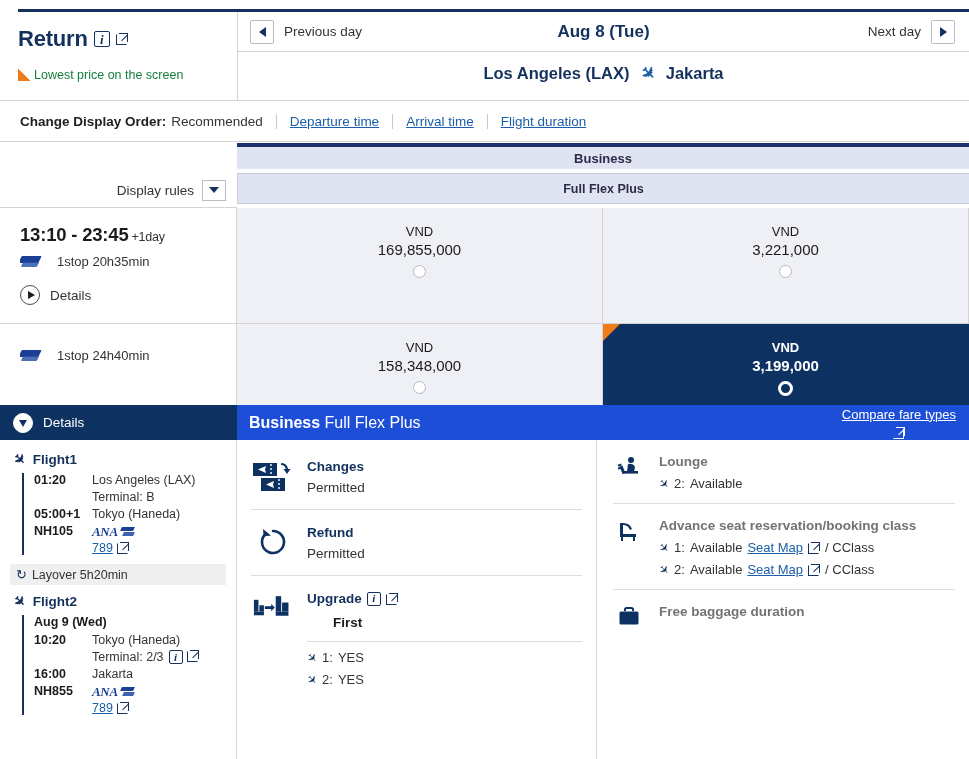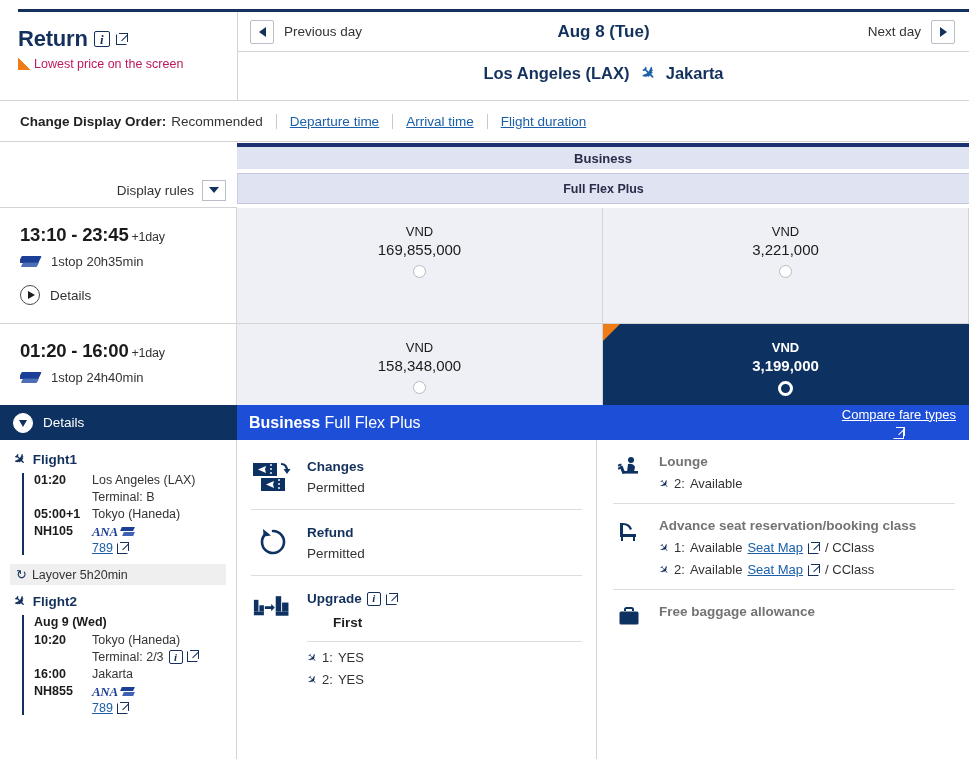--- a/index.html
+++ b/index.html
@@ -46,22 +46,22 @@
   }
   .ext::after {
     content: ""; position: absolute; right: 0; top: 0px; width: 8px; height: 8px;
     border-top: 1.3px solid #13315c; border-right: 1.3px solid #13315c;
   }
   .ext i {
     position: absolute; right: 0px; top: 1px; width: 9px; height: 1.3px;
     background: #13315c; transform: rotate(-45deg); transform-origin: right center;
   }
   .lowest-row {
-    display: flex; align-items: center; gap: 4px; margin-top: 5px;
-    font-size: 12.5px; color: #be185d;
+    display: flex; align-items: center; gap: 4px; margin-top: 16px;
+    font-size: 12.5px; color: #15803d;
   }
   .flag-tri {
     width: 12px; height: 12px;
     background: linear-gradient(to bottom left, transparent 50%, #ef7d17 50%);
   }
 
   .hdr-right { flex: 1; display: flex; flex-direction: column; }
   .daynav {
     height: 40px; display: flex; align-items: center;
     border-bottom: 1px solid #d4d4d4; padding: 0 14px 0 12px; position: relative;
@@ -141,21 +141,21 @@
 
   
   .itin {
     padding: 16px 0 0 20px; border-bottom: 1px solid #d4d4d4;
     border-right: 1px solid #d4d4d4;
   }
   .itin.r1 { height: 116px; }
   .itin.r2 { height: 90px; }
   .times { font-size: 18.5px; font-weight: bold; color: #1b1b1b; letter-spacing: -.2px; }
   .plusday { font-size: 12.5px; font-weight: normal; color: #333; margin-left: 3px; }
-  .stops { display: flex; align-items: center; gap: 9px; margin-top: 8px; }
+  .stops { display: flex; align-items: center; gap: 15px; margin-top: 8px; }
   .ana-mark {
     width: 22px; height: 13px; position: relative; overflow: hidden;
   }
   .ana-mark::before {
     content: ""; position: absolute; left: 0; top: 1px; width: 20px; height: 7px;
     background: #1b3f94; transform: skewX(-26deg); border-radius: 1px;
   }
   .ana-mark::after {
     content: ""; position: absolute; left: 2px; top: 7px; width: 16px; height: 5px;
     background: #2f55a8; transform: skewX(-26deg); border-radius: 1px; opacity: .85;
@@ -414,23 +414,20 @@
           <span class="cur">VND</span>
           <span class="amt">3,221,000</span>
           <span class="radio"></span>
         </div>
       </div>
     </div>
 
     <div class="mrow">
       <div class="lcol">
         <div class="itin r2">
-          <div class="times">
-            <span>01:20 - 16:00</span><span class="plusday">+1day</span>
-          </div>
           <div class="stops">
             <span class="ana-mark"></span>
             <span class="stops-txt">1stop 24h40min</span>
           </div>
         </div>
       </div>
       <div class="fcol">
         <div class="fcell r2">
           <span class="cur">VND</span>
           <span class="amt">158,348,000</span>
@@ -680,19 +677,19 @@
         </div>
 
         <div class="rrow">
           <div class="ricon">
             <svg width="26" height="24" viewBox="0 0 26 24">
               <path d="M8 5 v-1.5 a1.5 1.5 0 0 1 1.5 -1.5 h5 a1.5 1.5 0 0 1 1.5 1.5 V5" stroke="#0d3161" stroke-width="2" fill="none"></path>
               <rect x="2.5" y="5.5" width="19" height="13" rx="1.6" fill="#0d3161"></rect>
             </svg>
           </div>
           <div class="fbody">
-            <div class="rtitle">Free baggage allowance</div>
+            <div class="rtitle">Free baggage duration</div>
           </div>
         </div>
       </div>
     </div>
   </div>
 </div>
 
 </body></html>

